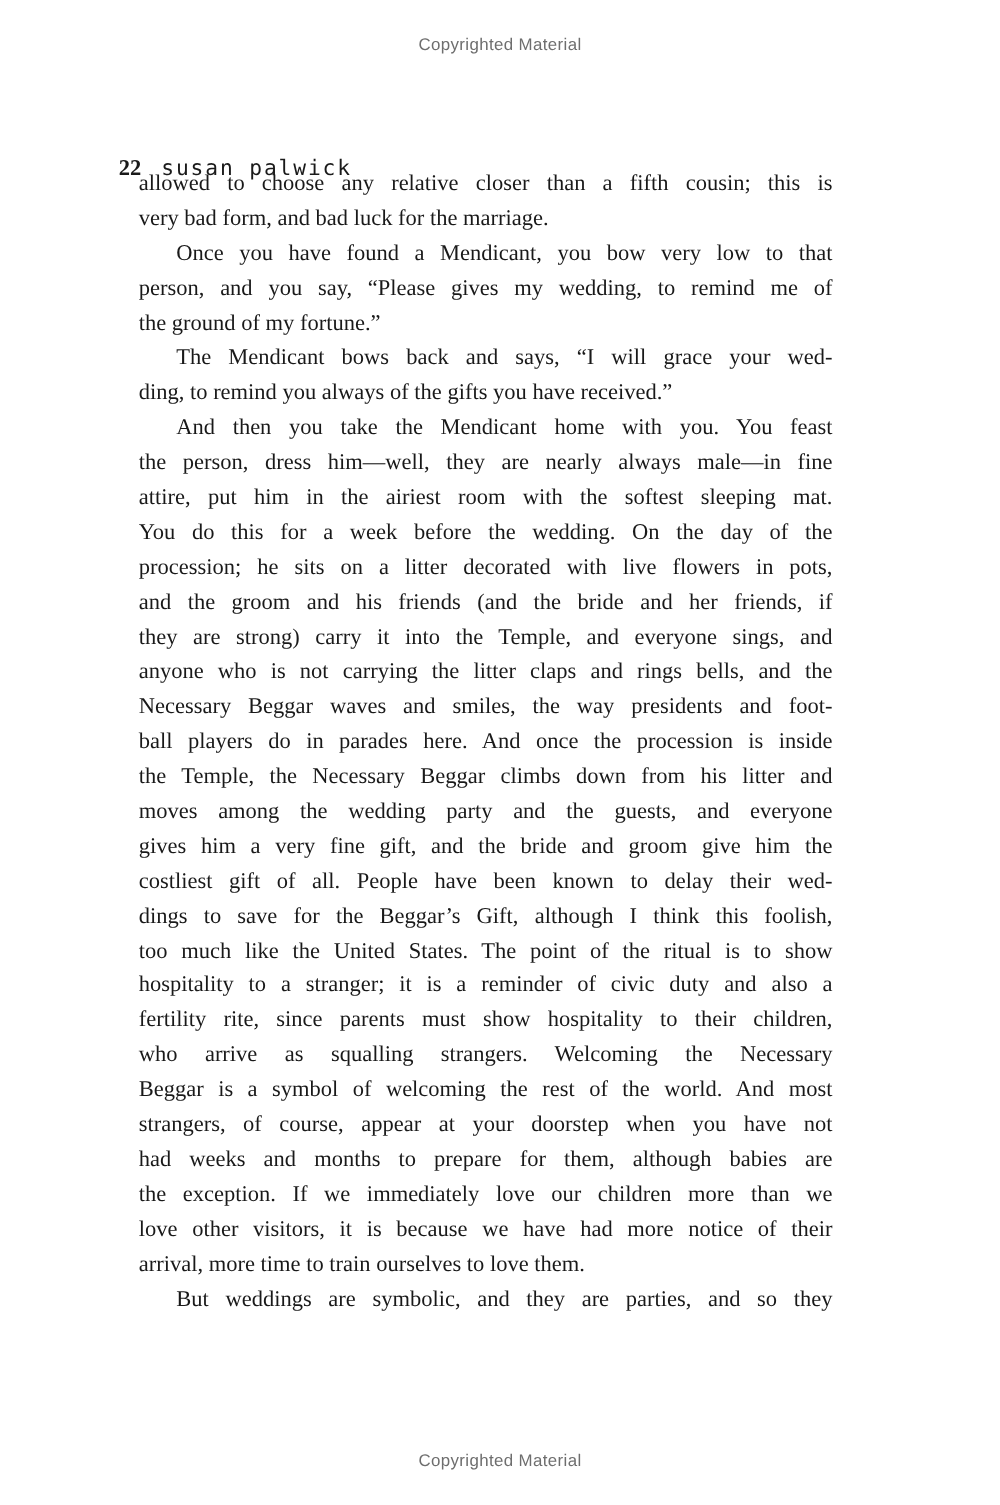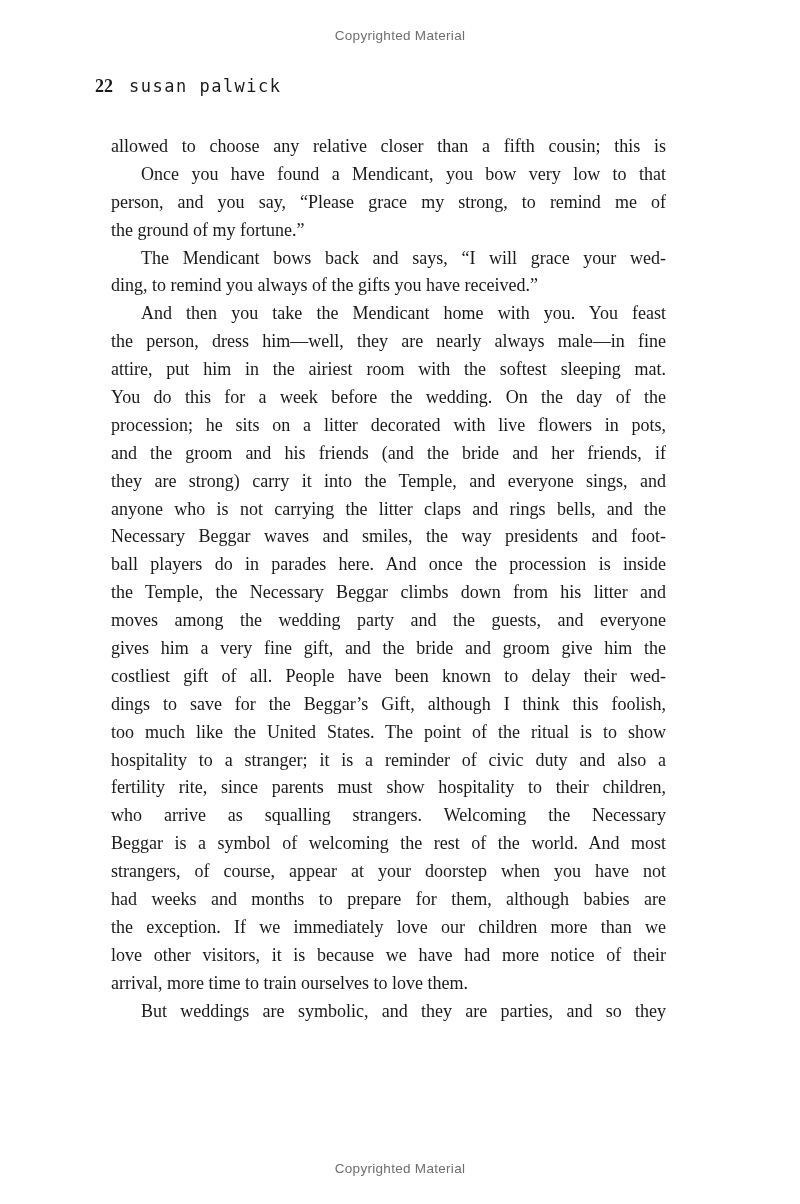--- a/index.html
+++ b/index.html
@@ -37,20 +37,21 @@
     top: 76px;
     display: flex;
     align-items: baseline;
     gap: 16px;
   }
   .page-number {
     font-family: "Liberation Serif", serif;
     font-size: 18px;
     font-weight: bold;
     color: #1a1a1a;
+    margin-top: 48px;
   }
   .author {
     font-family: "DejaVu Sans Mono", monospace;
     font-size: 17px;
     font-weight: normal;
     letter-spacing: 1.5px;
     color: #1a1a1a;
   }
   .body-text {
     position: absolute;
@@ -84,22 +85,23 @@
 
   <div class="notice top">Copyrighted Material</div>
 
   <div class="header">
     <span class="page-number">22</span>
     <span class="author">susan palwick</span>
   </div>
 
   <div class="body-text">
       <div class="line">allowed to choose any relative closer than a fifth cousin; this is</div>
+      <div class="line last">very bad form, and bad luck for the marriage.</div>
       <div class="line indent">Once you have found a Mendicant, you bow very low to that</div>
-      <div class="line">person, and you say, “Please grace my strong, to remind me of</div>
+      <div class="line">person, and you say, “Please gives my wedding, to remind me of</div>
       <div class="line last">the ground of my fortune.”</div>
       <div class="line indent">The Mendicant bows back and says, “I will grace your wed-</div>
       <div class="line last">ding, to remind you always of the gifts you have received.”</div>
       <div class="line indent">And then you take the Mendicant home with you. You feast</div>
       <div class="line">the person, dress him—well, they are nearly always male—in fine</div>
       <div class="line">attire, put him in the airiest room with the softest sleeping mat.</div>
       <div class="line">You do this for a week before the wedding. On the day of the</div>
       <div class="line">procession; he sits on a litter decorated with live flowers in pots,</div>
       <div class="line">and the groom and his friends (and the bride and her friends, if</div>
       <div class="line">they are strong) carry it into the Temple, and everyone sings, and</div>

